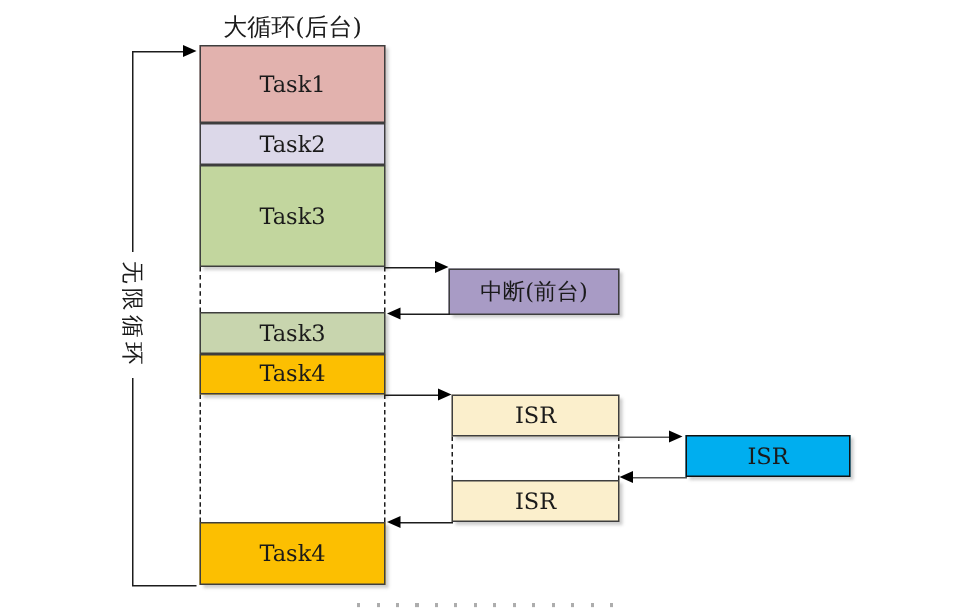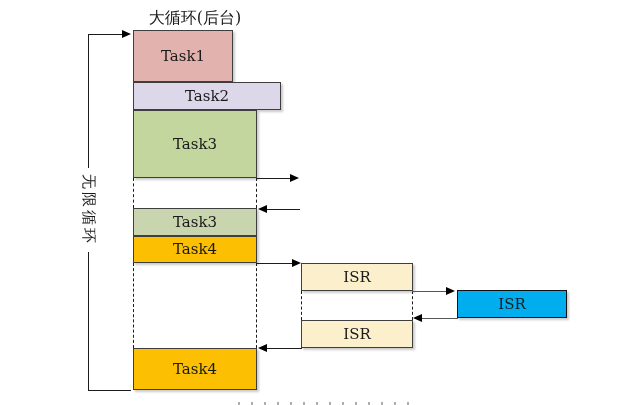--- a/index.html
+++ b/index.html
@@ -31,22 +31,22 @@
     transform:translate(-50%,-50%) rotate(90deg);transform-origin:center;
     font-size:15px;letter-spacing:3px;white-space:nowrap;padding:0 4px;
   }
   
   .caption-remnant{
     position:absolute;left:238px;top:402px;width:174px;height:3px;opacity:.55;
     background:repeating-linear-gradient(90deg,#6a6a6a 0 2px,transparent 2px 13px);
   }
   
   .col-title   {left:133px;top:8px;width:124px;}
-  .b-task1     {left:133px;top:30px; width:100px;height:52px;}
-  .b-task2     {left:133px;top:82px; width:148px;height:28px;}
+  .b-task1     {left:133px;top:30px; width:124px;height:52px;}
+  .b-task2     {left:133px;top:82px; width:124px;height:28px;}
   .b-task3     {left:133px;top:110px;width:124px;height:68px;}
   .b-task3b    {left:133px;top:208px;width:124px;height:28px;}
   .b-task4     {left:133px;top:236px;width:124px;height:27px;}
   .b-task4b    {left:133px;top:348px;width:124px;height:42px;}
   .b-int       {left:299px;top:179px;width:114px;height:31px;}
   .b-isr1      {left:301px;top:263px;width:112px;height:28px;}
   .b-isr2      {left:301px;top:320px;width:112px;height:28px;}
   .b-isrn      {left:457px;top:290px;width:110px;height:28px;border-color:#111;}
   .nested-title{left:447px;top:264px;width:132px;text-align:center;}
   
@@ -86,20 +86,21 @@
   <div class="box b-task3" style="background: rgb(194, 214, 158);">Task3</div>
   <div class="box b-task3b" style="background: rgb(200, 213, 174);">Task3</div>
   <div class="box b-task4" style="background: rgb(252, 191, 1);">Task4</div>
   <div class="box b-task4b" style="background: rgb(252, 191, 1);">Task4</div>
 
   <div class="dash g1l"></div>
   <div class="dash g1r"></div>
   <div class="dash g2l"></div>
   <div class="dash g2r"></div>
 
+  <div class="box b-int" style="background: rgb(168, 155, 197);">中断(前台)</div>
 
   <div class="hline a1"></div>
   <div class="ah r a1h"></div>
   <div class="hline a2"></div>
   <div class="ah l a2h"></div>
 
   <div class="box b-isr1" style="background: rgb(251, 239, 204);">ISR</div>
   <div class="box b-isr2" style="background: rgb(251, 239, 204);">ISR</div>
   <div class="dash gisr-l"></div>
   <div class="dash gisr-r"></div>

